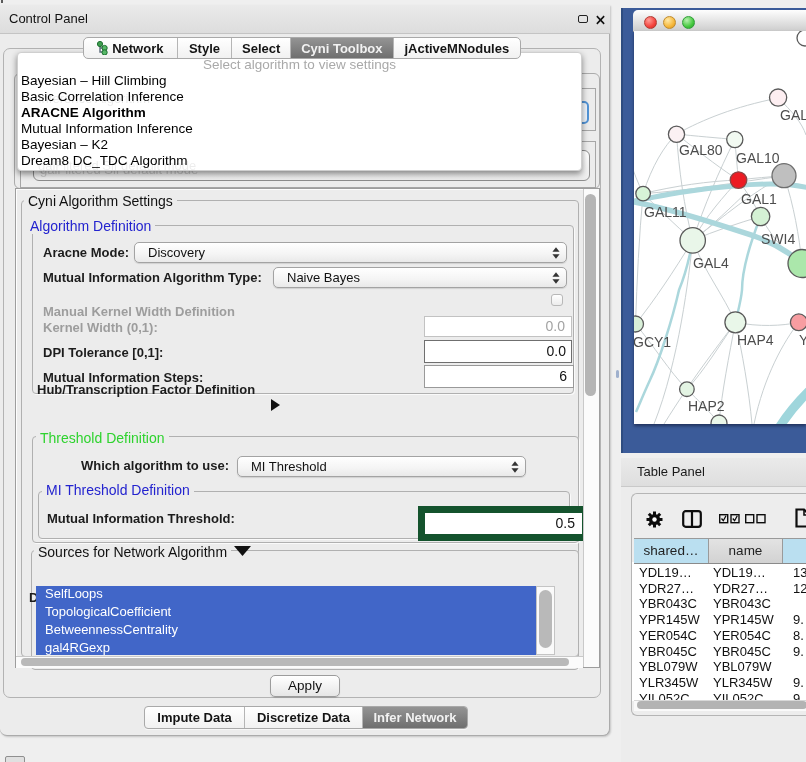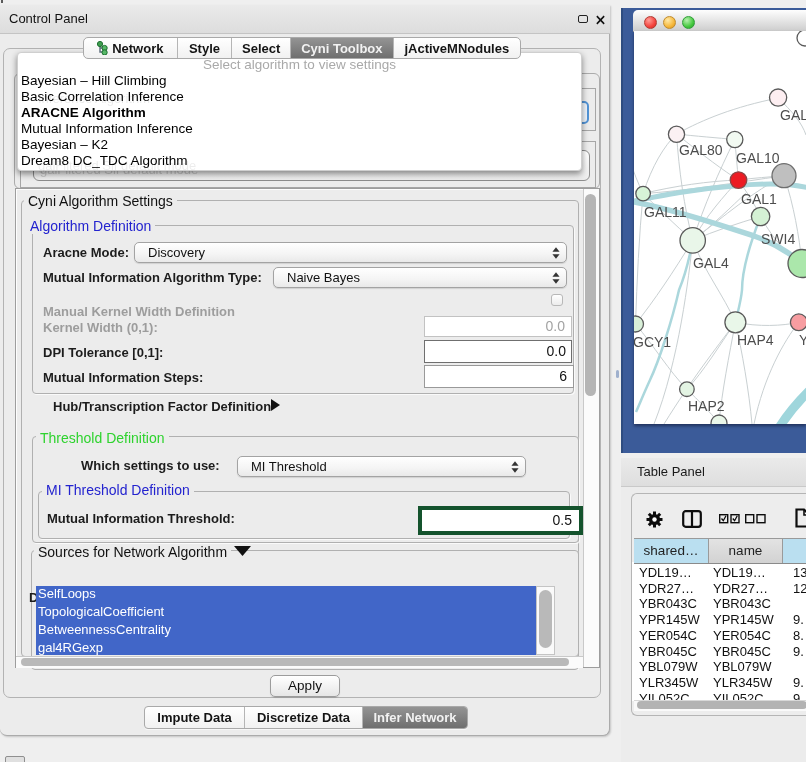--- a/index.html
+++ b/index.html
@@ -107,52 +107,52 @@
 
   <div class="lbl dis" style="left:43px;top:320px;">Kernel Width (0,1):</div>
   <div class="tf" style="left:424px;top:316px;width:134px;height:19px;border:1px solid #c2c2c2;color:#a3a3a3;padding:0 6px;line-height:19px;">0.0</div>
 
   <div class="lbl" style="left:43px;top:345px;">DPI Tolerance [0,1]:</div>
   <div class="tf" style="left:424px;top:340px;width:136px;height:21px;border:1.5px solid #6f6f6f;padding:0 5px;line-height:21px;">0.0</div>
 
   <div class="lbl" style="left:43px;top:370px;">Mutual Information Steps:</div>
   <div class="tf" style="left:424px;top:365px;width:136px;height:21px;border:1px solid #999;padding:0 6px;line-height:21px;">6</div>
 
-  <div class="lbl" style="left:37px;top:399px;margin-left:16px;">Hub/Transcription Factor Definition</div>
+  <div class="lbl" style="left:37px;top:382px;">Hub/Transcription Factor Definition</div>
   <svg class="abs" style="left:270px;top:399px;" width="11" height="12" viewBox="0 0 11 12">
       <path d="M1 0 L10 6 L1 12 Z" fill="#111"></path>
     </svg>
 
   <div class="grp" style="left:32px;top:436px;width:545px;height:105px;"></div>
   <div class="grplbl" style="left:36px;top:430px;color:#2ed32e;">Threshold Definition</div>
 
-  <div class="lbl" style="left:81px;top:458px;">Which settings to use:</div>
+  <div class="lbl" style="left:81px;top:458px;">Which algorithm to use:</div>
   <div class="combo" style="left:237px;top:456px;width:287px;height:19px;">
       <span>MI Threshold</span>
     <svg class="stepper" viewBox="0 0 9 13">
         <path d="M4.5 0 L8.5 5 H0.5 Z" fill="#333"></path>
         <path d="M0.5 8 H8.5 L4.5 13 Z" fill="#333"></path>
       </svg>
     </div>
 
   <div class="grp" style="left:38px;top:491px;width:530px;height:46px;"></div>
   <div class="grplbl" style="left:42px;top:482px;color:#2323cf;">MI Threshold Definition</div>
 
   <div class="lbl" style="left:47px;top:511px;">Mutual Information Threshold:</div>
-  <div class="tf" style="left:418px;top:506px;width:143px;height:21px;border:4px solid #14532d;padding:0 7px;line-height:21px;">0.5</div>
+  <div class="tf" style="left:418px;top:506px;width:143px;height:21px;border:7px solid #14532d;padding:0 7px;line-height:21px;">0.5</div>
 
   <div class="grp" style="left:31px;top:550px;width:546px;height:118px;clip-path:inset(0 0 0 0);"></div>
   <div class="grplbl" style="left:34px;top:544px;color:#111;">Sources for Network Algorithm</div>
   <svg class="abs" style="left:234px;top:546px;" width="17" height="10" viewBox="0 0 17 10">
       <path d="M0 0 H17 L8.5 10 Z" fill="#111"></path>
     </svg>
 
   <div class="lbl" style="left:29px;top:590px;">Data Attributes</div>
 
-  <div class="abs" style="left:36px;top:586px;width:500px;height:69px;background:#4166c8;color:#fff;font-size:13px;line-height:18.4px;padding-left:2px;overflow:hidden;box-sizing:border-box;">
+  <div class="abs" style="left:36px;top:586px;width:500px;height:69px;background:#4166c8;color:#fff;font-size:13px;line-height:18.4px;padding-left:9px;overflow:hidden;box-sizing:border-box;">
       <div style="margin-top:-1.5px;line-height:18.2px;">SelfLoops<br>TopologicalCoefficient<br>BetweennessCentrality<br>gal4RGexp</div>
     </div>
   <div class="abs" style="left:536px;top:586px;width:19px;height:69px;background:#fafafa;border:1px solid #c4c4c4;box-sizing:border-box;"></div>
   <div class="abs" style="left:539px;top:590px;width:13px;height:58px;background:#b9b9b9;border-radius:7px;"></div>
 
   <div class="abs" style="left:583px;top:189px;width:15px;height:478px;background:#fbfbfb;border-left:1px solid #c9c9c9;"></div>
   <div class="abs" style="left:585px;top:194px;width:11px;height:202px;background:#b5b5b5;border-radius:6px;"></div>
   <div class="abs" style="left:16px;top:656px;width:567px;height:11px;background:#fbfbfb;border-top:1px solid #c9c9c9;"></div>
   <div class="abs" style="left:21px;top:658px;width:548px;height:8px;background:#b9b9b9;border-radius:4px;"></div>
 

